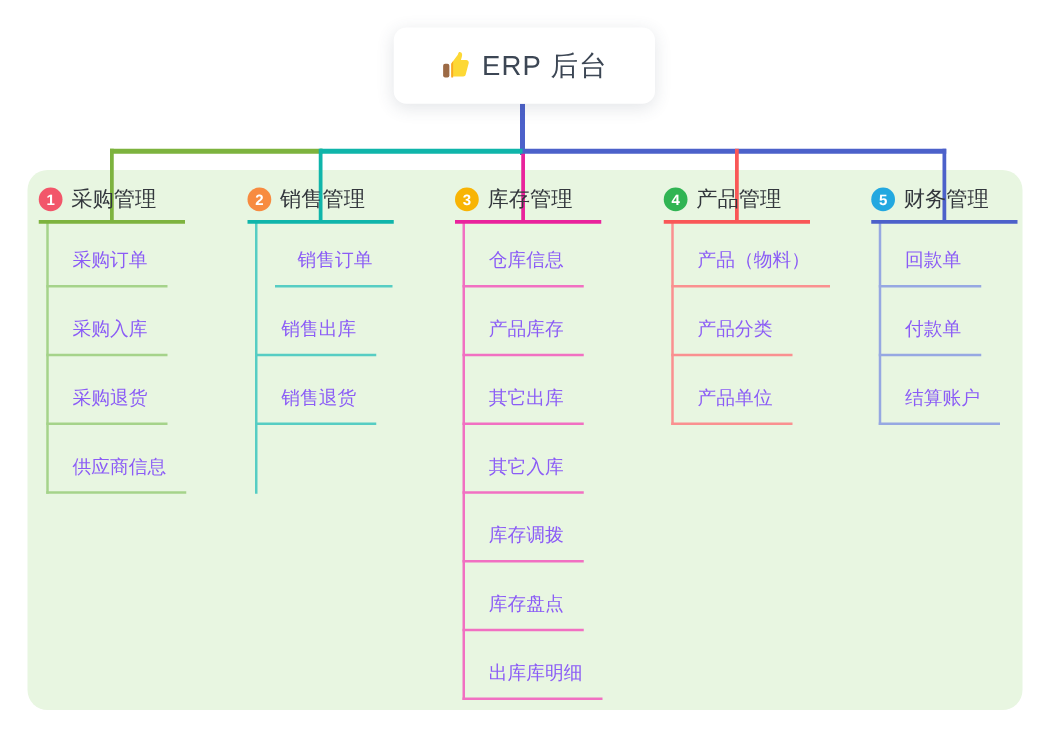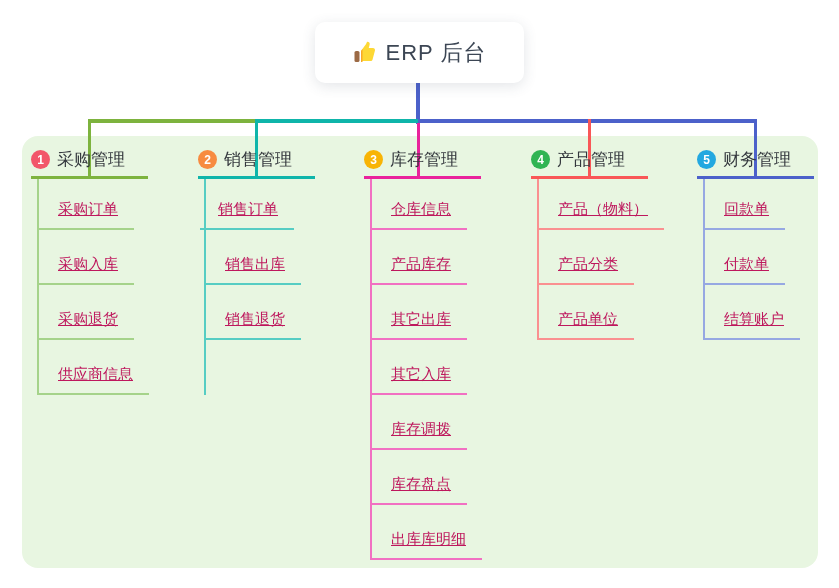--- a/index.html
+++ b/index.html
@@ -65,27 +65,26 @@
     line-height: 1;
   }
   .branch-label {
     font-size: 17px;
     font-weight: 500;
     color: #33373d;
   }
   .child {
     position: absolute;
     font-size: 15px;
-    color: #be185d;
+    color: #8b5cf6;
     line-height: 21px;
     padding: 0 16px 9px 21px;
     border-bottom: 2px solid #999;
     white-space: nowrap;
     z-index: 2;
-    text-decoration: underline;
   }
   .vline { width: 2px; }
 </style>
 </head>
 <body>
 
 <div class="stage">
 
   <div class="panel" style="background: rgb(232, 246, 225);"></div>
 
@@ -118,21 +117,21 @@
   <div class="child" style="left: 37px; top: 198px; border-bottom-color: rgb(165, 211, 138);">采购订单</div>
   <div class="child" style="left: 37px; top: 253px; border-bottom-color: rgb(165, 211, 138);">采购入库</div>
   <div class="child" style="left: 37px; top: 308px; border-bottom-color: rgb(165, 211, 138); text-align: center;">采购退货</div>
   <div class="child" style="left: 37px; top: 363px; border-bottom-color: rgb(165, 211, 138);">供应商信息</div>
 
   <div class="branch-header" style="left: 198px; border-bottom-color: rgb(15, 181, 170);">
     <span class="badge" style="background: rgb(247, 139, 64);">2</span>
     <span class="branch-label">销售管理</span>
   </div>
   <div class="line vline" style="left: 204px; top: 176px; height: 219px; background: rgb(86, 205, 195);"></div>
-  <div class="child" style="left: 200px; top: 198px; border-bottom-color: rgb(86, 205, 195); padding-left: 18px;">销售订单</div>
+  <div class="child" style="left: 220px; top: 198px; border-bottom-color: rgb(86, 205, 195); padding-left: 18px;">销售订单</div>
   <div class="child" style="left: 204px; top: 253px; border-bottom-color: rgb(86, 205, 195);">销售出库</div>
   <div class="child" style="left: 204px; top: 308px; border-bottom-color: rgb(86, 205, 195);">销售退货</div>
 
   <div class="branch-header" style="left: 364px; border-bottom-color: rgb(233, 35, 156);">
     <span class="badge" style="background: rgb(248, 180, 4);">3</span>
     <span class="branch-label">库存管理</span>
   </div>
   <div class="line vline" style="left: 370px; top: 176px; height: 384px; background: rgb(241, 112, 194);"></div>
   <div class="child" style="left: 370px; top: 198px; border-bottom-color: rgb(241, 112, 194);">仓库信息</div>
   <div class="child" style="left: 370px; top: 253px; border-bottom-color: rgb(241, 112, 194);">产品库存</div>

